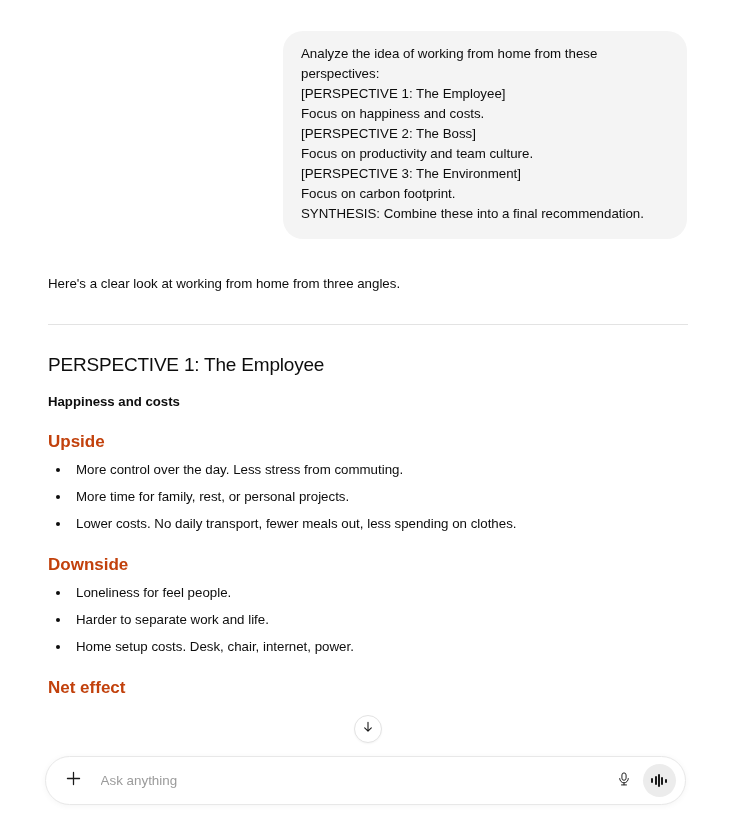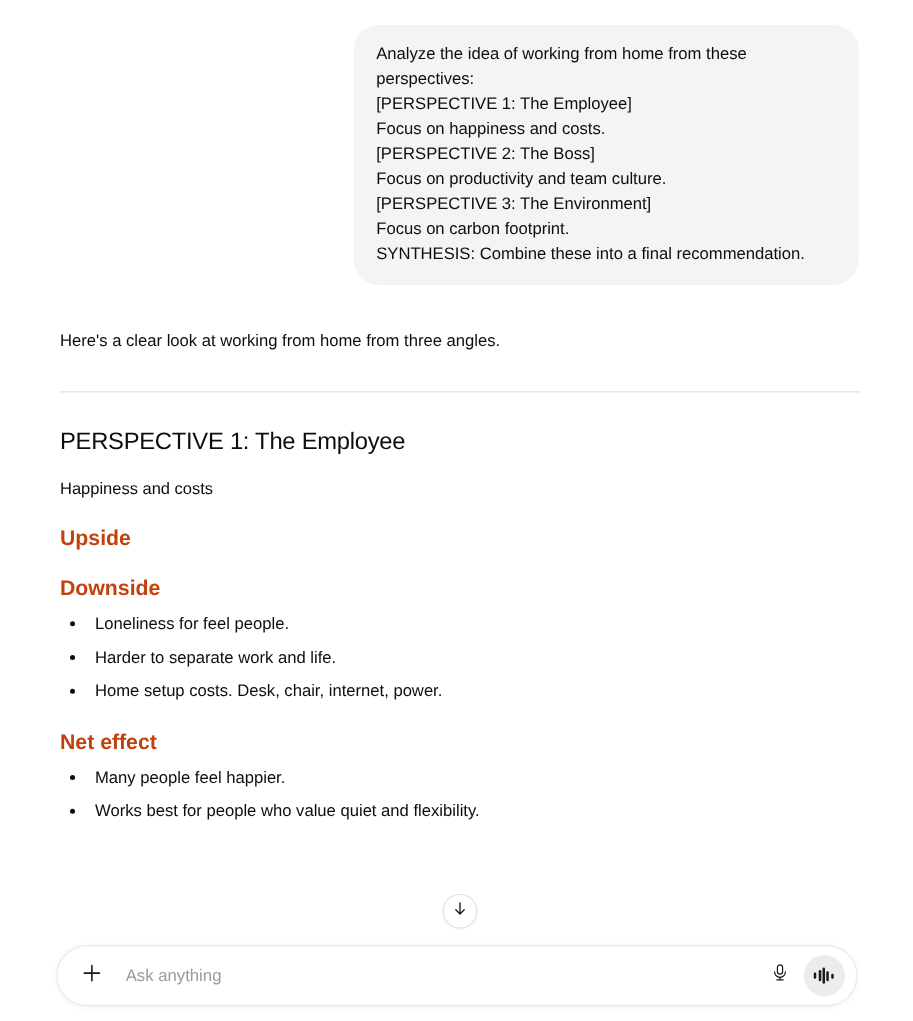--- a/index.html
+++ b/index.html
@@ -10,21 +10,21 @@
     height: 817px;
     overflow: hidden;
     background: #ffffff;
     font-family: "Liberation Sans", sans-serif;
     color: #0d0d0d;
     -webkit-font-smoothing: antialiased;
   }
 
   #chat-scroll {
     position: absolute;
-    left: 0; top: 0;
+    left: 0; top: 11px;
     width: 730px;
     height: 698px;
     overflow: hidden;
   }
 
   .thread {
     width: 730px;
     padding: 0;
   }
 
@@ -69,21 +69,21 @@
     font-size: 19px;
     font-weight: normal;
     letter-spacing: -0.2px;
     margin: 28px 0 0 0;
     line-height: 24px;
     color: #0d0d0d;
   }
 
   h3.sub-heading {
     font-size: 13.2px;
-    font-weight: normal;
+    font-weight: bold;
     margin: 16px 0 0 0;
     line-height: 18px;
     color: #0d0d0d;
   }
 
   h4.minor-heading {
     font-size: 17px;
     font-weight: bold;
     margin: 22px 0 0 0;
     line-height: 18px;
@@ -240,20 +240,25 @@
 
       <p class="intro-para">Here's a clear look at working from home from three angles.</p>
 
       <hr class="rule">
 
       <h2 class="section-heading">PERSPECTIVE 1: The Employee</h2>
 
       <h3 class="sub-heading">Happiness and costs</h3>
 
       <h4 class="minor-heading">Upside</h4>
+      <ul class="bullets">
+        <li>More control over the day. Less stress from commuting.</li>
+        <li>More time for family, rest, or personal projects.</li>
+        <li>Lower costs. No daily transport, fewer meals out, less spending on clothes.</li>
+      </ul>
 
       <h4 class="minor-heading">Downside</h4>
       <ul class="bullets">
         <li>Loneliness for feel people.</li>
         <li>Harder to separate work and life.</li>
         <li>Home setup costs. Desk, chair, internet, power.</li>
       </ul>
 
       <h4 class="minor-heading">Net effect</h4>
       <ul class="bullets">

